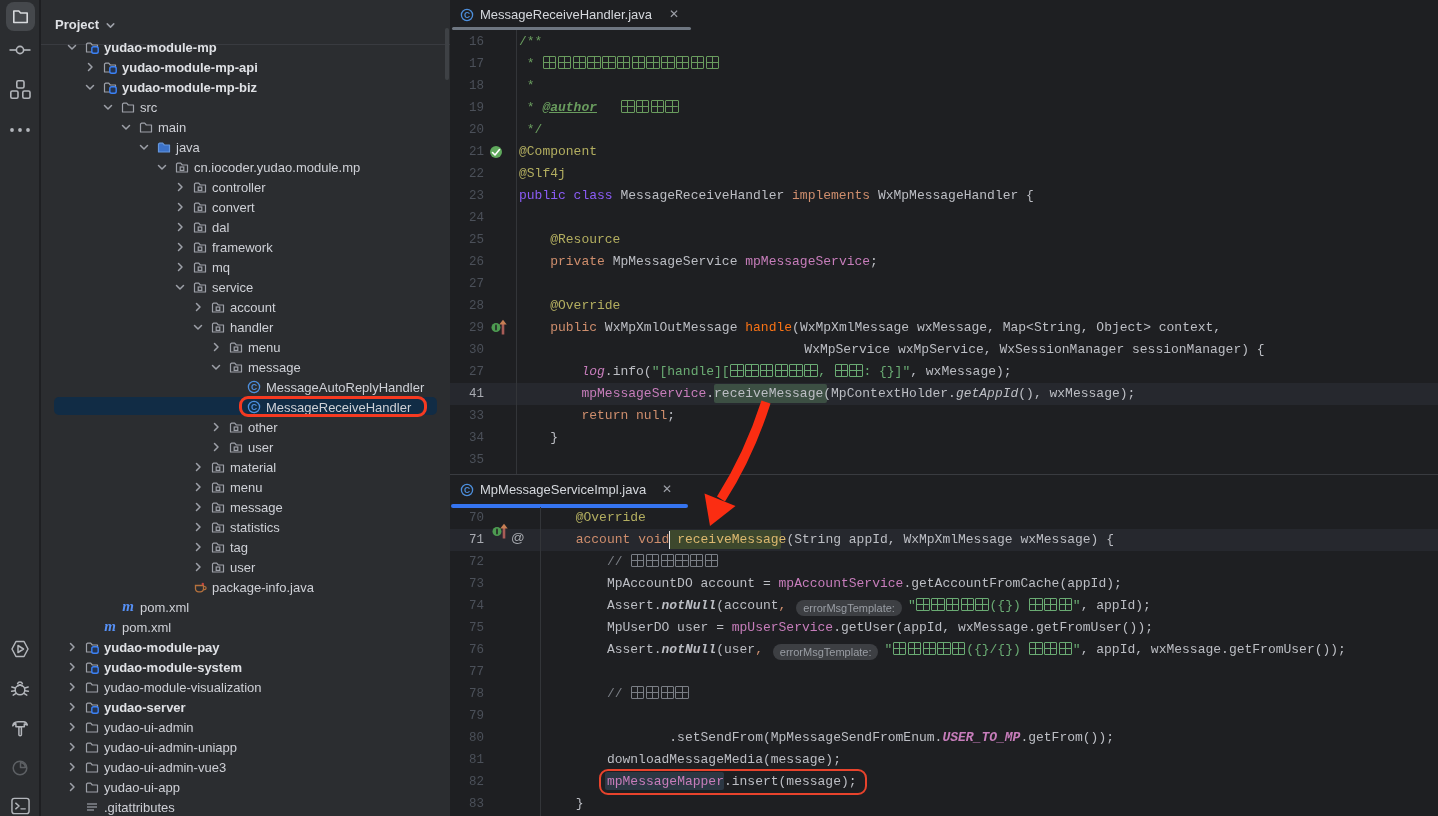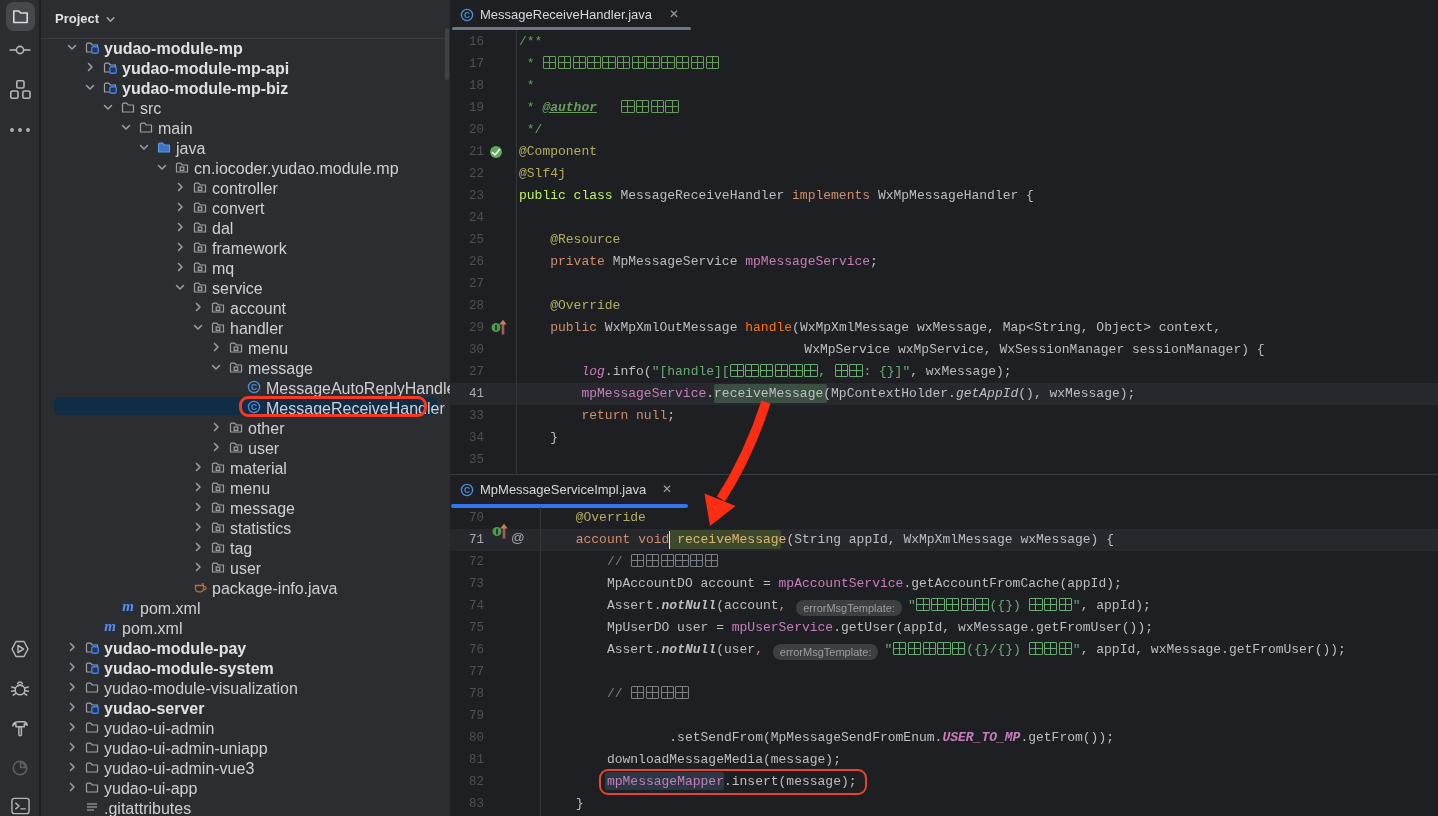--- a/index.html
+++ b/index.html
@@ -1,23 +1,23 @@
 <!DOCTYPE html>
 <html><head><meta charset="utf-8"><style>
 *{margin:0;padding:0;box-sizing:border-box}
 body{width:1438px;height:816px;overflow:hidden;background:#1e1f22;font-family:"Liberation Sans",sans-serif}
 #app{position:relative;width:1438px;height:816px}
 #abar{position:absolute;left:0;top:0;width:40px;height:816px;background:#2b2d30;border-right:1px solid #1e1f22}
 #tree{position:absolute;left:41px;top:0;width:409px;height:816px;background:#2b2d30}
 .trow{position:absolute;left:0;width:409px;height:20px}
-.ttxt{position:absolute;top:2.5px;font-size:16px;color:#ced0d6;white-space:nowrap}
+.ttxt{position:absolute;top:2.5px;font-size:13px;color:#ced0d6;white-space:nowrap}
 .tb{font-weight:bold;color:#dfe1e5}
 .ticon{width:14px;height:14px}
 .tchev{width:14px;height:14px}
-#thead{position:absolute;left:0;top:2px;width:483px;height:37px;border-bottom:1px solid #393b40}
+#thead{position:absolute;left:0;top:8px;width:483px;height:37px;border-bottom:1px solid #393b40}
 .ed{position:absolute;background:#1e1f22;font-family:"Liberation Mono",monospace;font-size:13px}
 .lnum{position:absolute;left:0;width:34px;text-align:right;height:22px;line-height:22px;font-size:12.5px}
 .cl{position:absolute;left:69px;white-space:pre;height:22px;line-height:22px;color:#bcbec4}
 #ed2 .cl{left:94.5px}
 .pill{display:inline-block;height:16px;line-height:16px;border-radius:8px;background:#3d3f43;color:#999da4;font-family:"Liberation Sans",sans-serif;font-size:11px;padding:0 7px;vertical-align:-3px;margin:0 6px 0 2px}
 .cj{display:inline-block;width:13.4px;height:13px;border:1px solid;border-radius:1px;margin:0 0.7px;vertical-align:-2px;background:
 linear-gradient(currentColor,currentColor) 50% 50%/100% 1px no-repeat,
 linear-gradient(currentColor,currentColor) 50% 50%/1px 100% no-repeat}
 .tab{position:absolute;font-size:13px;color:#d5d8dd;font-family:"Liberation Sans",sans-serif}
 </style></head><body>
@@ -475,21 +475,21 @@
       <div class="cl" style="top:74.5px"><span style="color:#699c5e"> *</span></div>
       <div class="lnum" style="top:96.5px;color:#4b5059">19</div>
       <div class="cl" style="top:96.5px"><span style="color:#699c5e"> * </span><span style="color:#699c5e;font-weight:bold;font-style:italic;text-decoration:underline">@author</span><span style="color:#699c5e">   <span class="cj"></span><span class="cj"></span><span class="cj"></span><span class="cj"></span></span></div>
       <div class="lnum" style="top:118.5px;color:#4b5059">20</div>
       <div class="cl" style="top:118.5px"><span style="color:#699c5e"> */</span></div>
       <div class="lnum" style="top:140.5px;color:#4b5059">21</div>
       <div class="cl" style="top:140.5px"><span style="color:#b3ae60">@Component</span></div>
       <div class="lnum" style="top:162.5px;color:#4b5059">22</div>
       <div class="cl" style="top:162.5px"><span style="color:#b3ae60">@Slf4j</span></div>
       <div class="lnum" style="top:184.5px;color:#4b5059">23</div>
-      <div class="cl" style="top:184.5px"><span style="color:#bef264">public class</span> MessageReceiveHandler <span style="color:#cf8e6d">implements</span> WxMpMessageHandler {</div>
+      <div class="cl" style="top:184.5px"><span style="color:#8b5cf6">public class</span> MessageReceiveHandler <span style="color:#cf8e6d">implements</span> WxMpMessageHandler {</div>
       <div class="lnum" style="top:206.5px;color:#4b5059">24</div>
       <div class="lnum" style="top:228.5px;color:#4b5059">25</div>
       <div class="cl" style="top:228.5px"><span style="color:#b3ae60">    @Resource</span></div>
       <div class="lnum" style="top:250.5px;color:#4b5059">26</div>
       <div class="cl" style="top:250.5px">    <span style="color:#cf8e6d">private</span> MpMessageService <span style="color:#c77dbb">mpMessageService</span>;</div>
       <div class="lnum" style="top:272.5px;color:#4b5059">27</div>
       <div class="lnum" style="top:294.5px;color:#4b5059">28</div>
       <div class="cl" style="top:294.5px"><span style="color:#b3ae60">    @Override</span></div>
       <div class="lnum" style="top:316.5px;color:#4b5059">29</div>
       <div class="cl" style="top:316.5px">    <span style="color:#cf8e6d">public</span> WxMpXmlOutMessage <span style="color:#f97316">handle</span>(WxMpXmlMessage wxMessage, Map&lt;String, Object&gt; context,</div>

